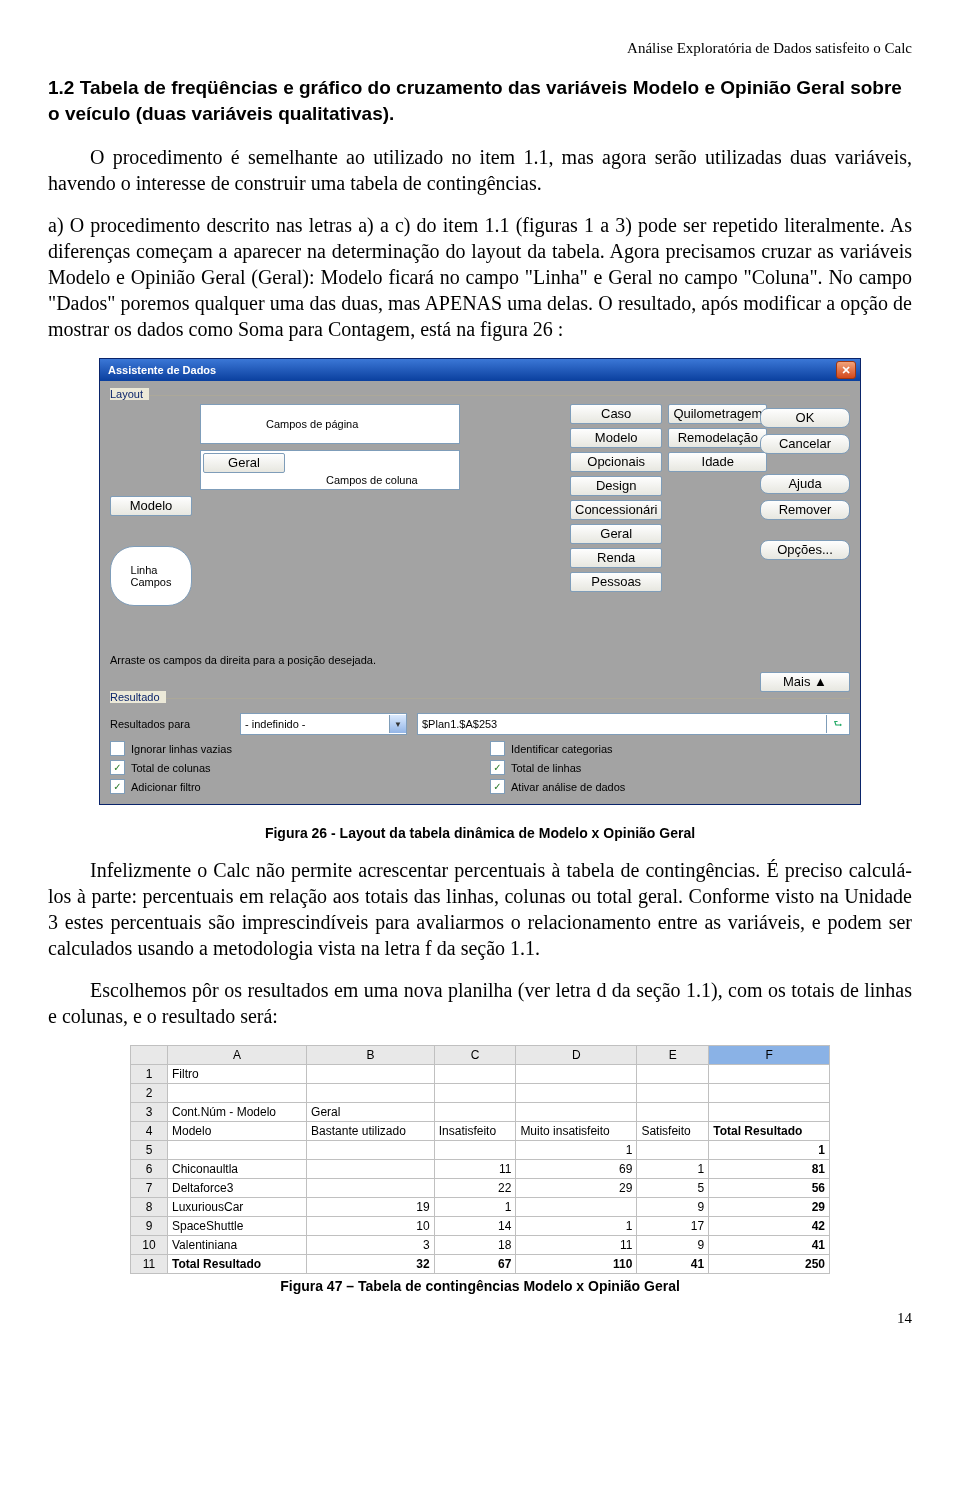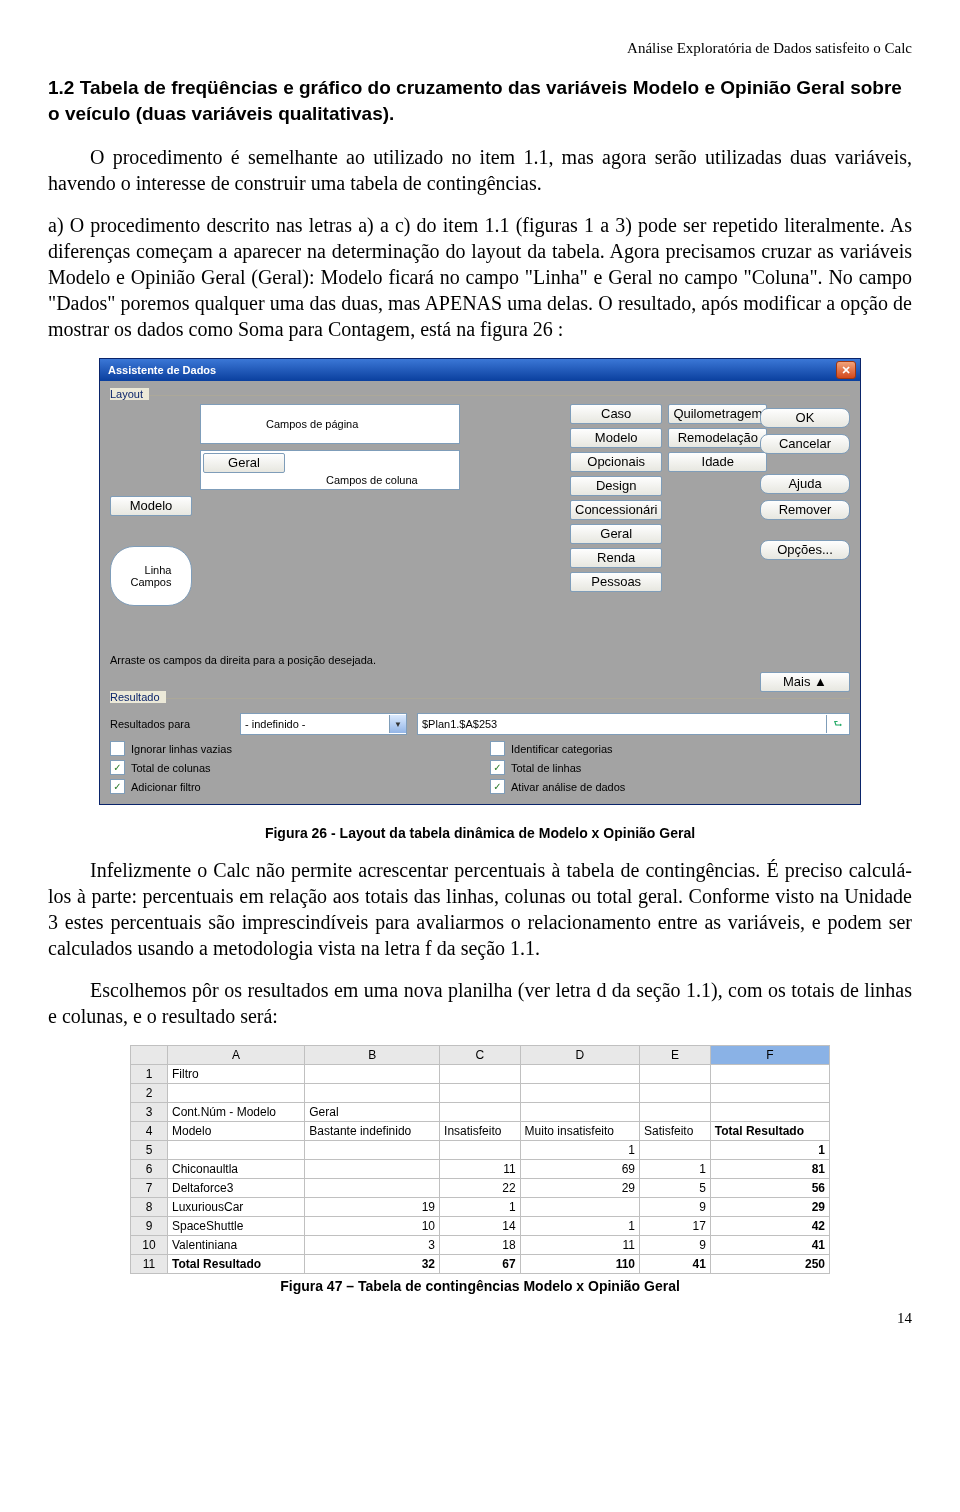--- a/index.html
+++ b/index.html
@@ -244,21 +244,21 @@
             <div class="box" style="left:90px; top:0; width:260px; height:40px; justify-content:flex-start; padding-left:65px;">
               <span>Campos de página</span>
             </div>
 
             <div class="box" style="left:90px; top:46px; width:260px; height:40px;">
               <span class="btn" style="position:absolute; left:2px; top:2px; width:82px;">Geral</span>
               <span style="position:absolute; left:125px; top:23px;">Campos de coluna</span>
             </div>
 
             <span class="btn" style="position:absolute; left:0; top:92px; width:82px;">Modelo</span>
-            <div class="box" style="left:0; top:142px; width:82px; height:60px; white-space:pre-line; text-align:right;border-radius:24px;">
+            <div class="box" style="left:0; top:142px; width:82px; height:60px; white-space:pre-line; text-align:left;border-radius:24px;">
               <span>Linha
 Campos</span>
             </div>
 
           </div>
 
           <div class="avail-col">
             <div class="avail-subcol" id="avail-a">
                 <div class="btn">Caso</div>
                 <div class="btn">Modelo</div>
@@ -385,21 +385,21 @@
           <td>Cont.Núm - Modelo</td>
           <td>Geral</td>
           <td></td>
           <td></td>
           <td></td>
           <td></td>
         </tr>
         <tr>
           <td class="rowhdr">4</td>
           <td>Modelo</td>
-          <td>Bastante indefinido</td>
+          <td>Bastante utilizado</td>
           <td>Insatisfeito</td>
           <td>Muito insatisfeito</td>
           <td>Satisfeito</td>
           <td class="bold">Total Resultado</td>
         </tr>
         <tr>
           <td class="rowhdr">5</td>
           <td></td>
           <td></td>
           <td></td>

